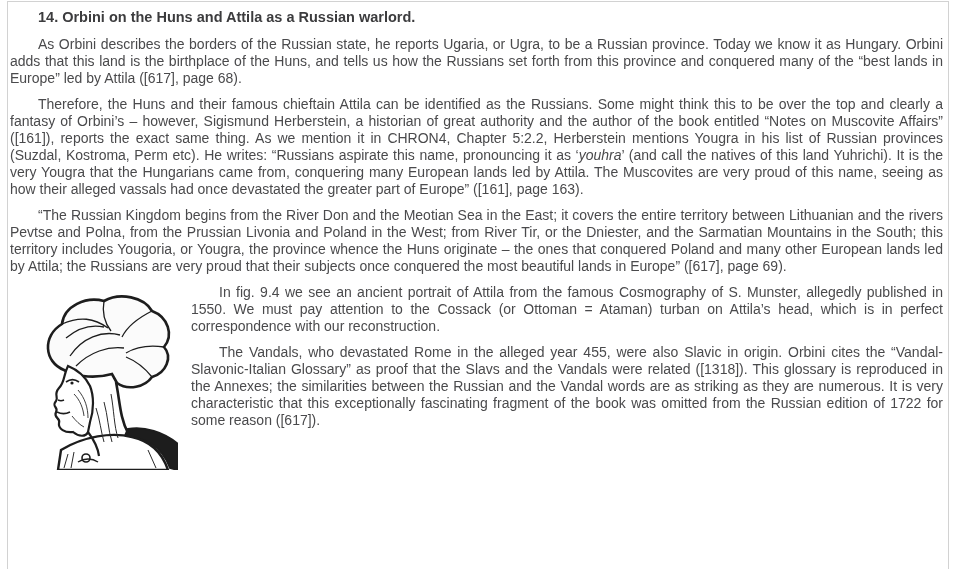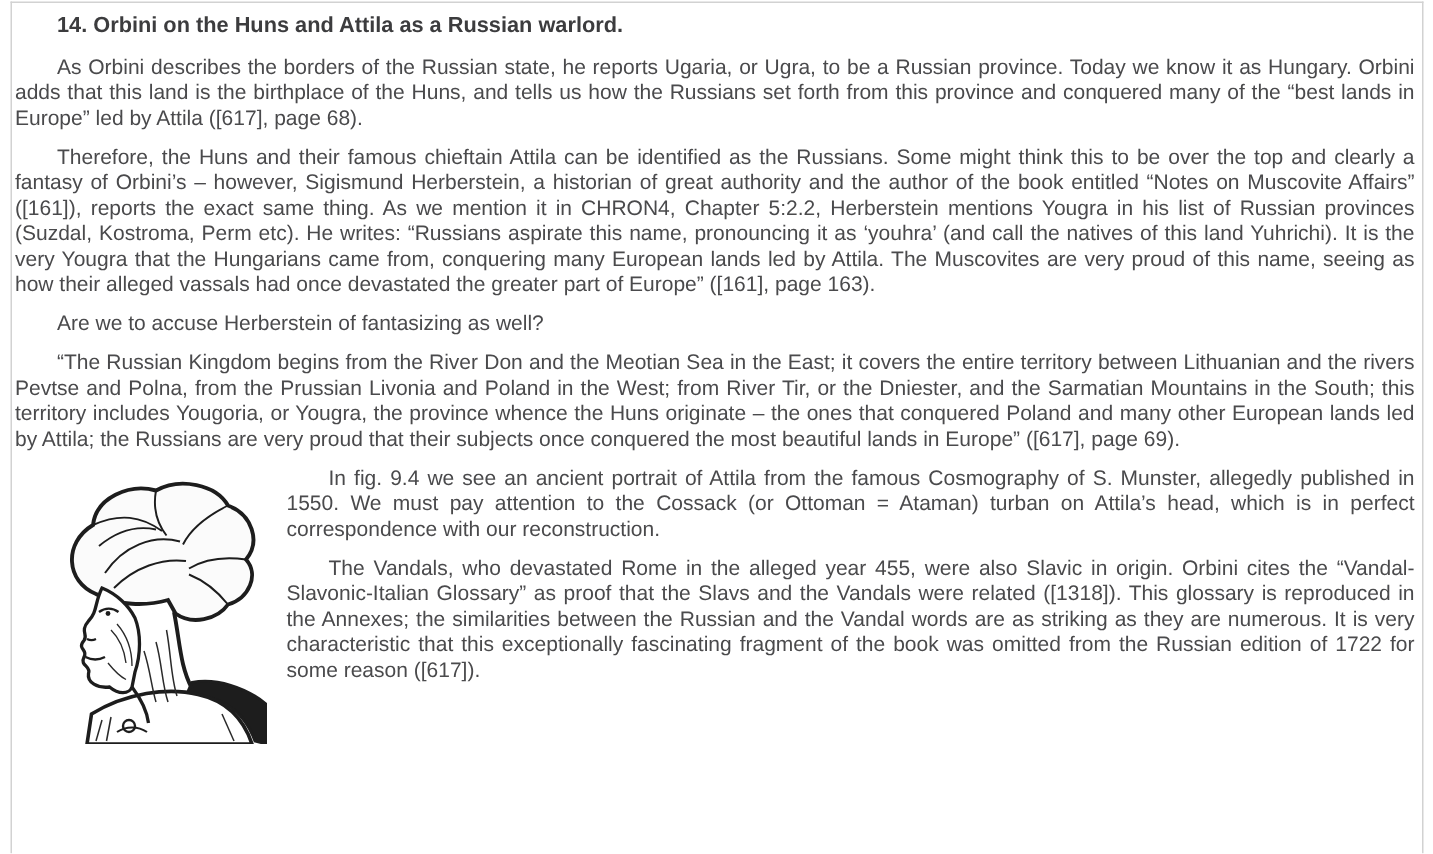--- a/index.html
+++ b/index.html
@@ -29,40 +29,39 @@
     margin: 2px 0 10px 0;
     text-indent: 28px;
     line-height: 17px;
   }
   p.doc-par {
     margin: 8px 0 9px 0;
     text-align: justify;
     text-indent: 28px;
     line-height: 17px;
   }
-  .it { }
+  .it { font-style: italic; }
   .fig-wrap {
     float: left;
     width: 150px;
     margin: 6px 13px 0 18px;
   }
   .fig-wrap svg { display: block; }
 </style>
 </head>
 <body>
 
 <div class="page">
 
   <h3 class="doc-heading">14. Orbini on the Huns and Attila as a Russian warlord.</h3>
 
   <p class="doc-par">As Orbini describes the borders of the Russian state, he reports Ugaria, or Ugra, to be a Russian province. Today we know it as Hungary. Orbini adds that this land is the birthplace of the Huns, and tells us how the Russians set forth from this province and conquered many of the “best lands in Europe” led by Attila ([617], page 68).</p>
 
   <p class="doc-par"><span>Therefore, the Huns and their famous chieftain Attila can be identified as the Russians. Some might think this to be over the top and clearly a fantasy of Orbini’s – however, Sigismund Herberstein, a historian of great authority and the author of the book entitled “Notes on Muscovite Affairs” ([161]), reports the exact same thing. As we mention it in CHRON4, Chapter 5:2.2, Herberstein mentions Yougra in his list of Russian provinces (Suzdal, Kostroma, Perm etc). He writes: “Russians aspirate this name, pronouncing it as ‘</span><span class="it">youhra</span><span>’ (and call the natives of this land Yuhrichi). It is the very Yougra that the Hungarians came from, conquering many European lands led by Attila. The Muscovites are very proud of this name, seeing as how their alleged vassals had once devastated the greater part of Europe” ([161], page 163).</span></p>
 
-  <p class="doc-par">Are we to accuse Herberstein of fantasizing as well?</p>
 
 
   <p class="doc-par">“The Russian Kingdom begins from the River Don and the Meotian Sea in the East; it covers the entire territory between Lithuanian and the rivers Pevtse and Polna, from the Prussian Livonia and Poland in the West; from River Tir, or the Dniester, and the Sarmatian Mountains in the South; this territory includes Yougoria, or Yougra, the province whence the Huns originate – the ones that conquered Poland and many other European lands led by Attila; the Russians are very proud that their subjects once conquered the most beautiful lands in Europe” ([617], page 69).</p>
 
   <div>
     <div class="fig-wrap">
 
       <svg width="150" height="180" viewBox="0 0 150 180" xmlns="http://www.w3.org/2000/svg" role="img">
         <rect x="0" y="0" width="150" height="180" fill="#ffffff"></rect>
 

